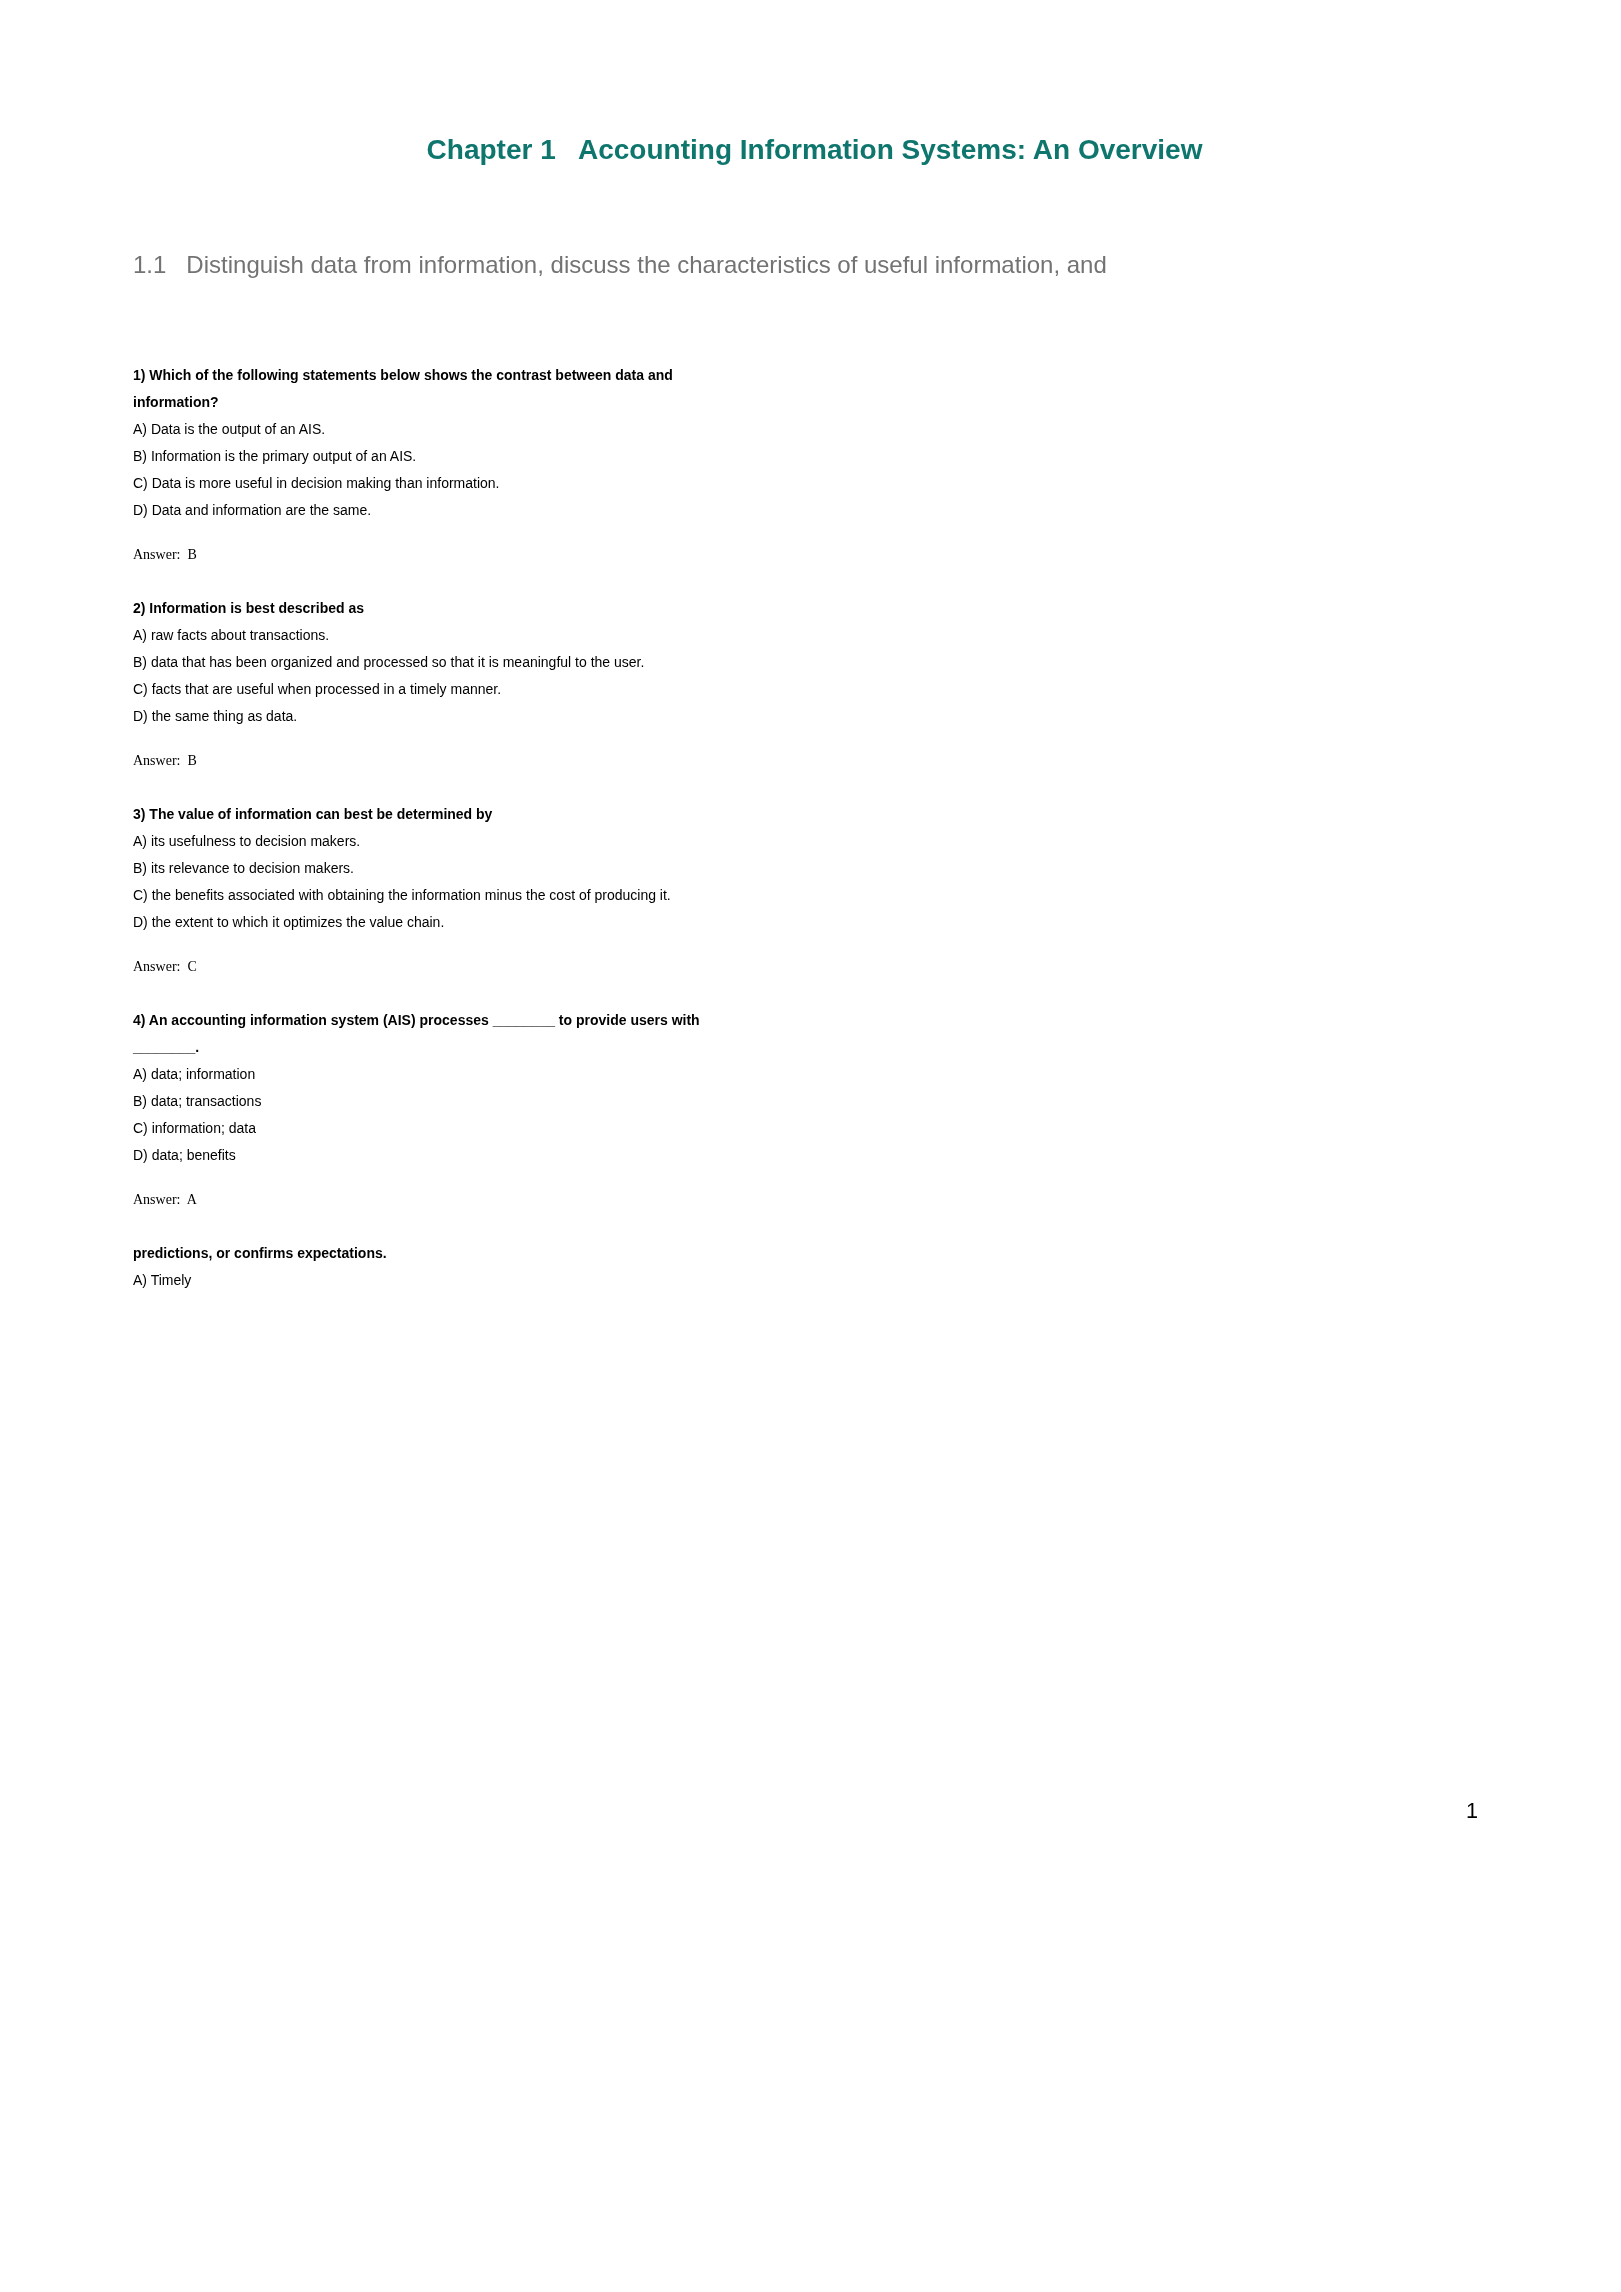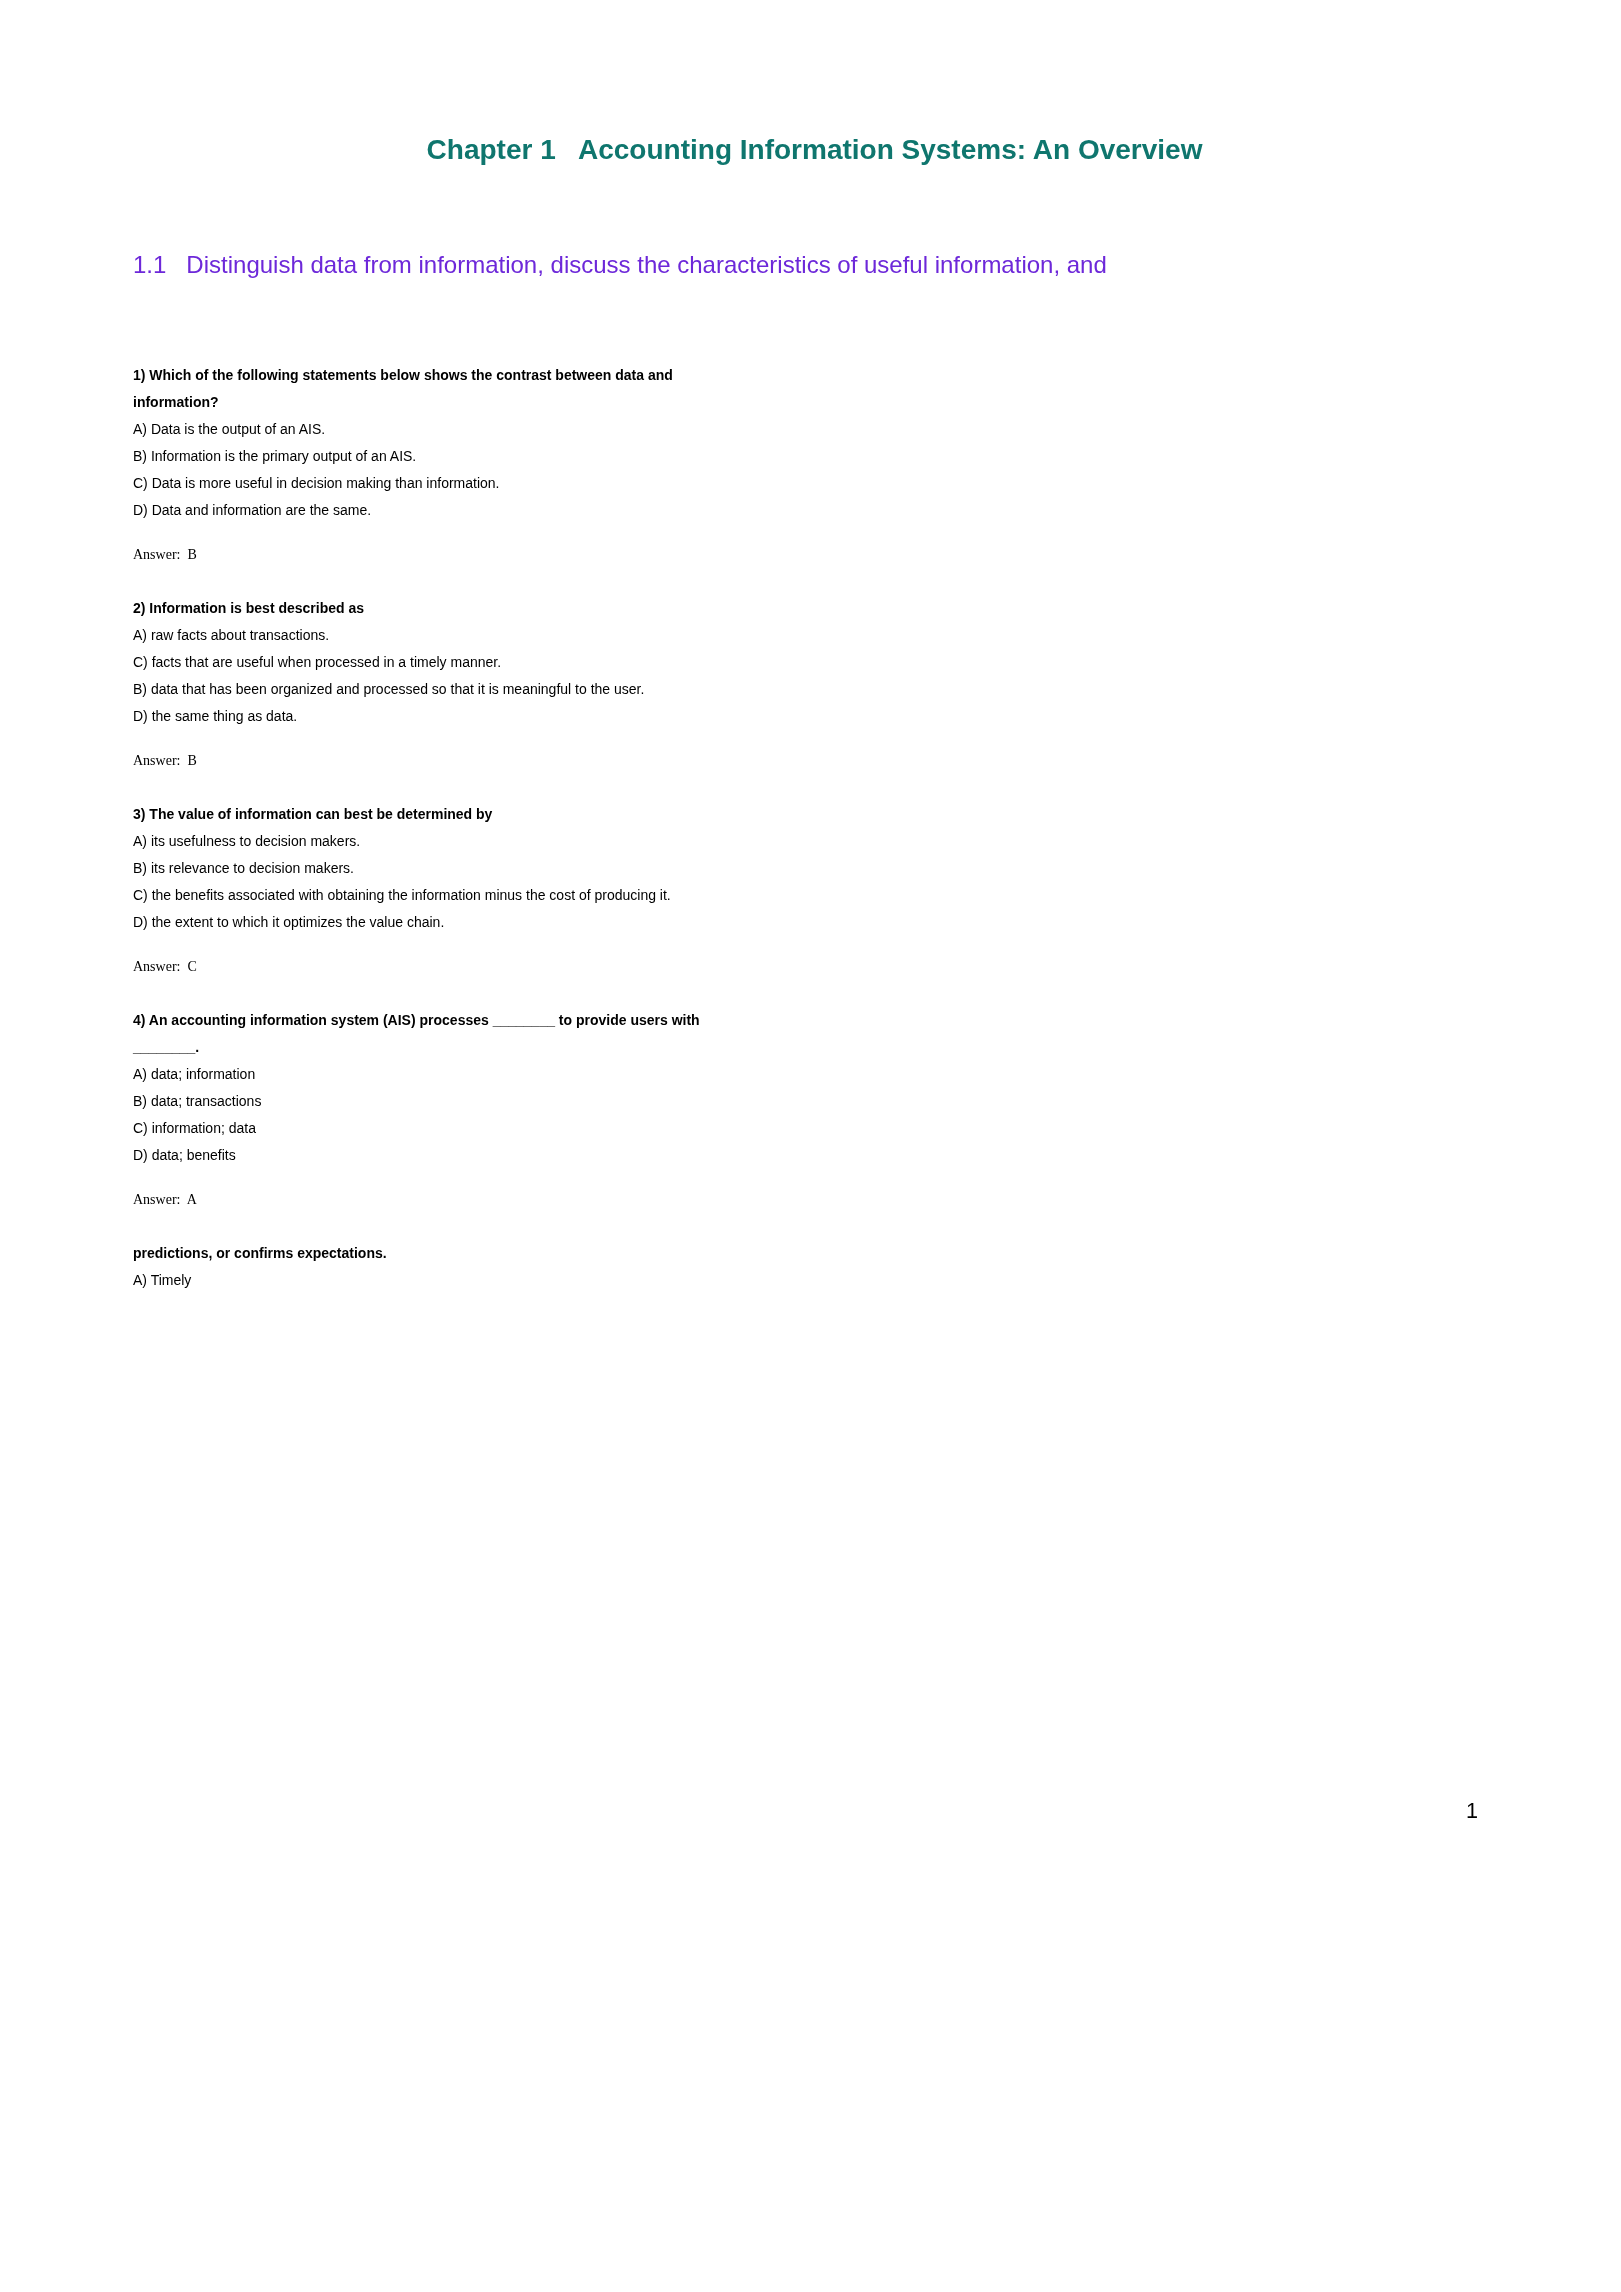--- a/index.html
+++ b/index.html
@@ -30,21 +30,21 @@
     margin: 0 0 25.5px 0;
     font-size: 28px;
     line-height: 33px;
     font-weight: bold;
     text-align: center;
     color: #0f766e;
     white-space: pre-wrap;
   }
   .section-heading {
     margin: 0 0 25.5px 0;
-    color: #6d28d9;
+    color: #737373;
     font-size: 24px;
     line-height: 29px;
     white-space: pre-wrap;
   }
   .question {
     font-size: 14px;
     line-height: 27px;
   }
   .q-stem div {
     font-weight: bold;
@@ -95,22 +95,22 @@
       <div class="q-answer">Answer:  B</div>
     </div>
 
     <div class="question">
       <div class="q-stem">
         <div>2) Information is best described as</div>
         <div></div>
       </div>
       <div class="q-options">
         <div>A) raw facts about transactions.</div>
+        <div>B) data that has been organized and processed so that it is meaningful to the user.</div>
         <div>C) facts that are useful when processed in a timely manner.</div>
-        <div>B) data that has been organized and processed so that it is meaningful to the user.</div>
         <div>D) the same thing as data.</div>
       </div>
       <div class="q-answer">Answer:  B</div>
     </div>
 
     <div class="question">
       <div class="q-stem">
         <div>3) The value of information can best be determined by</div>
         <div></div>
       </div>

